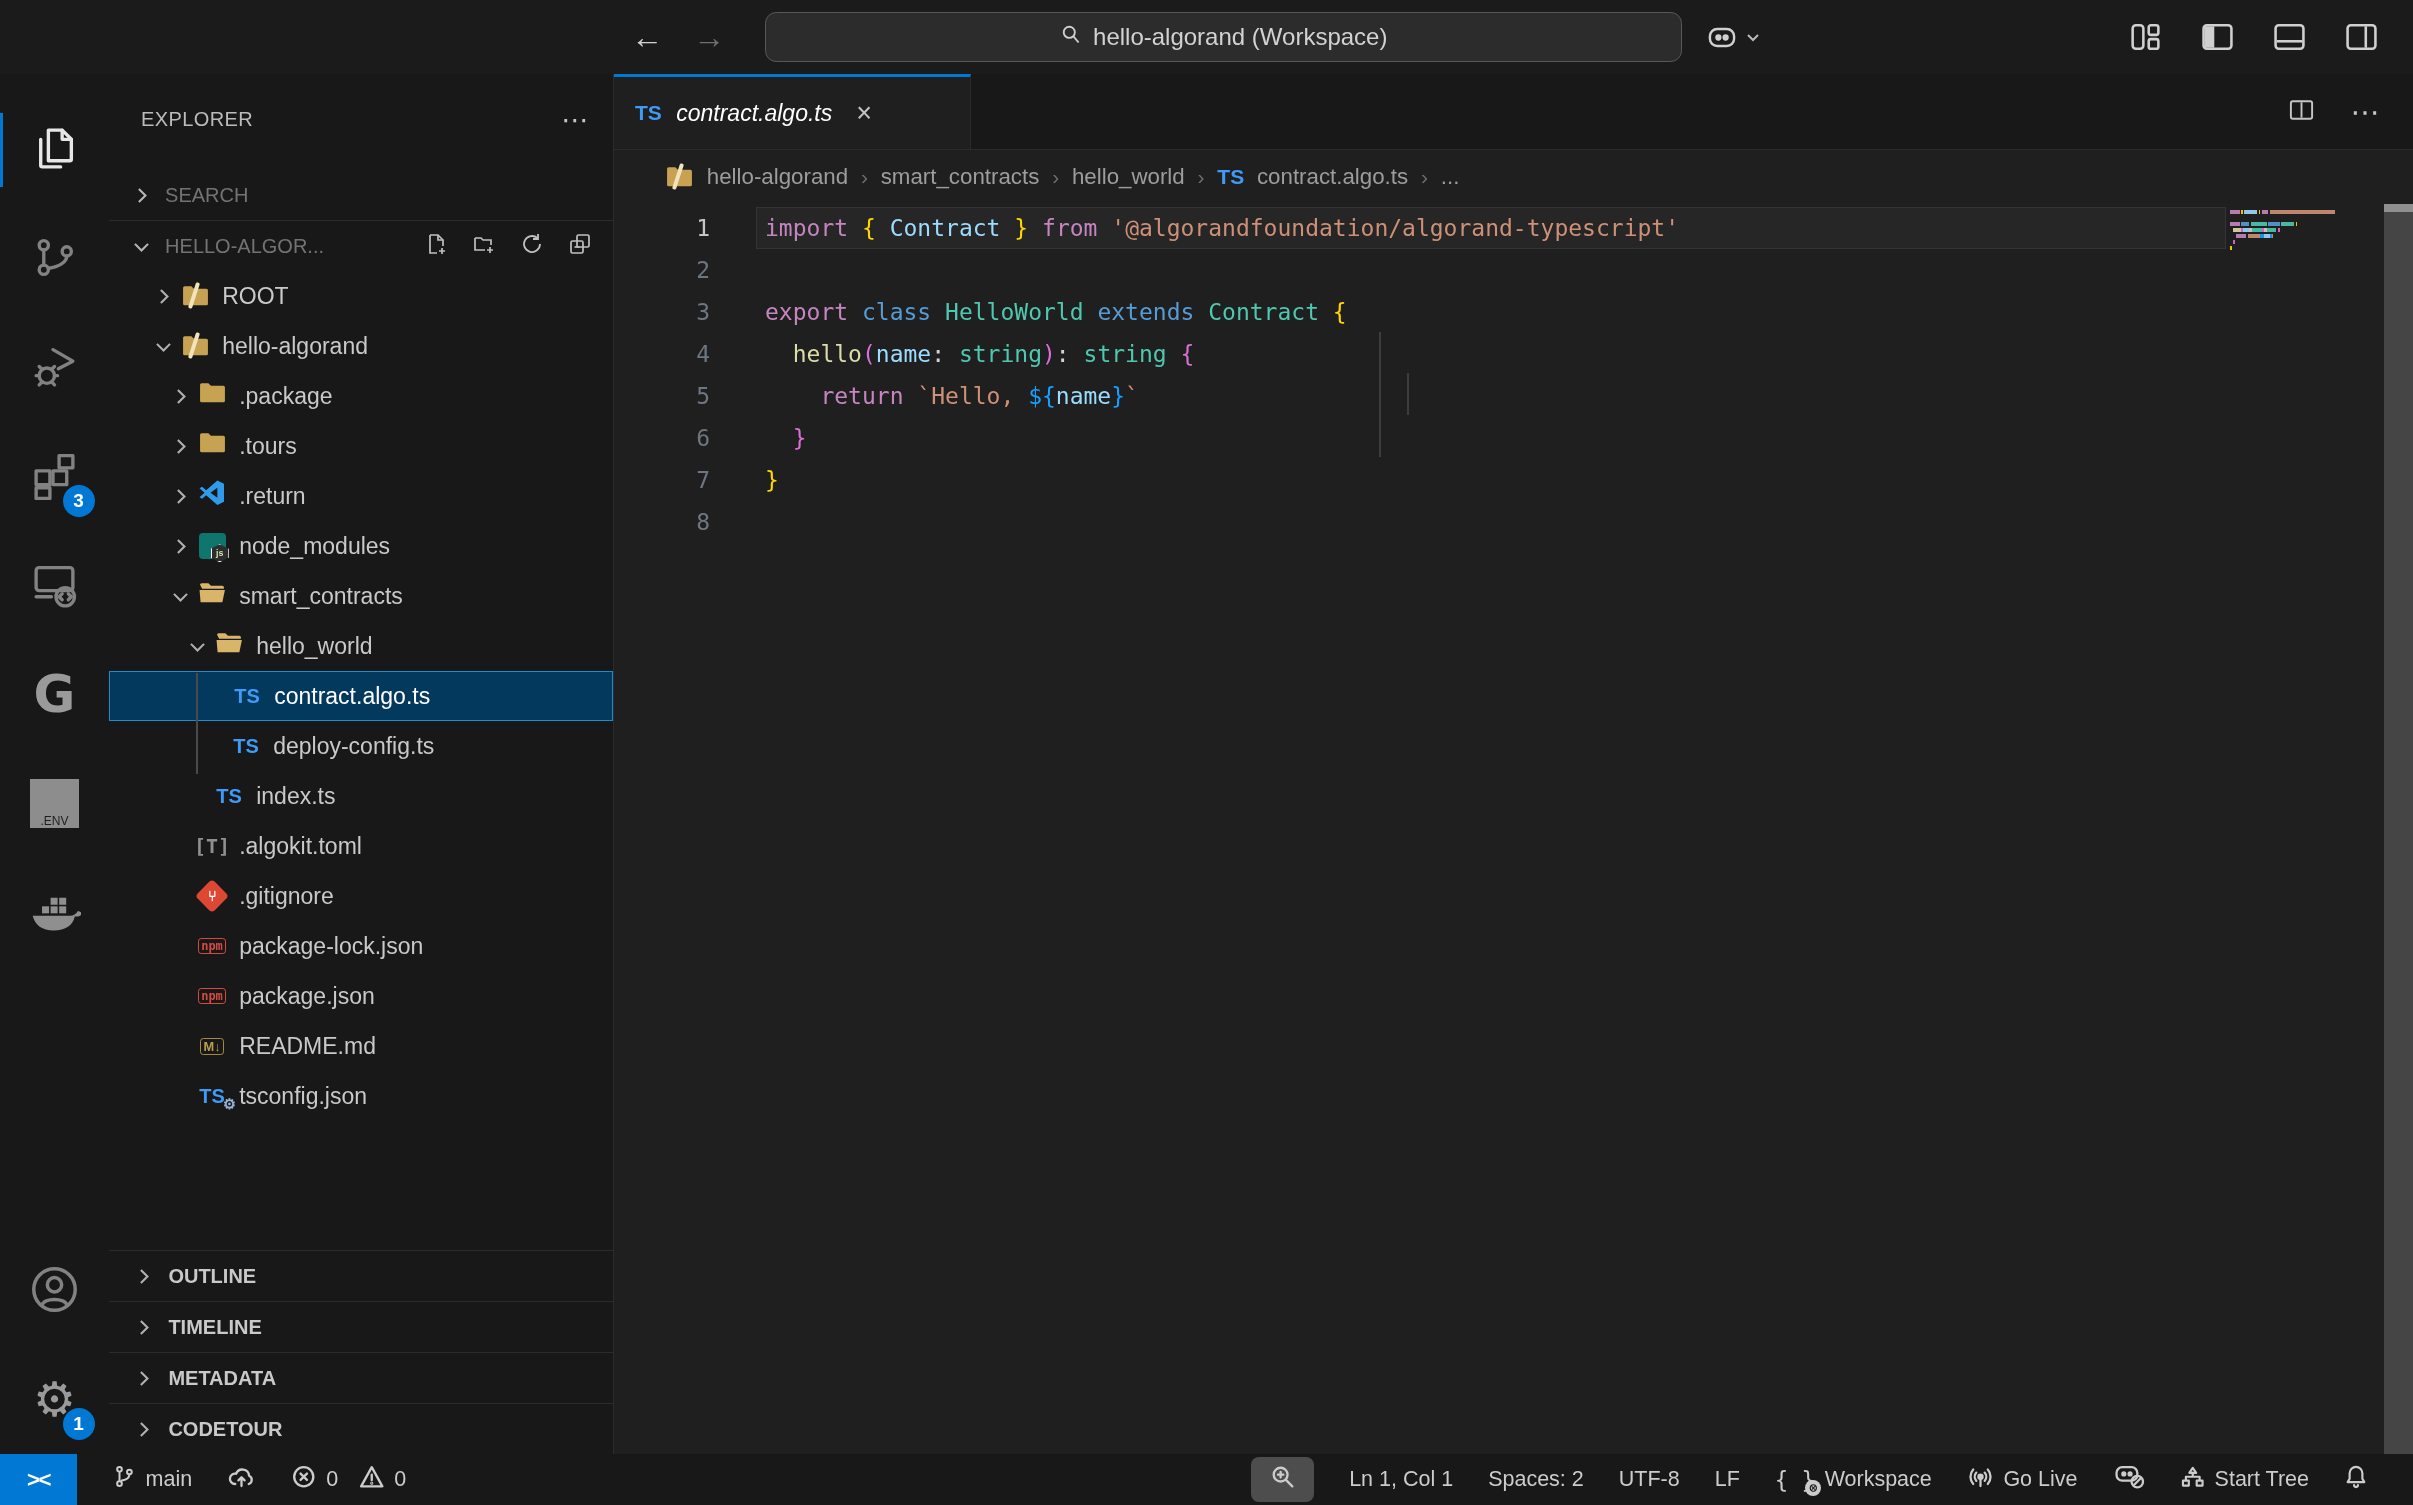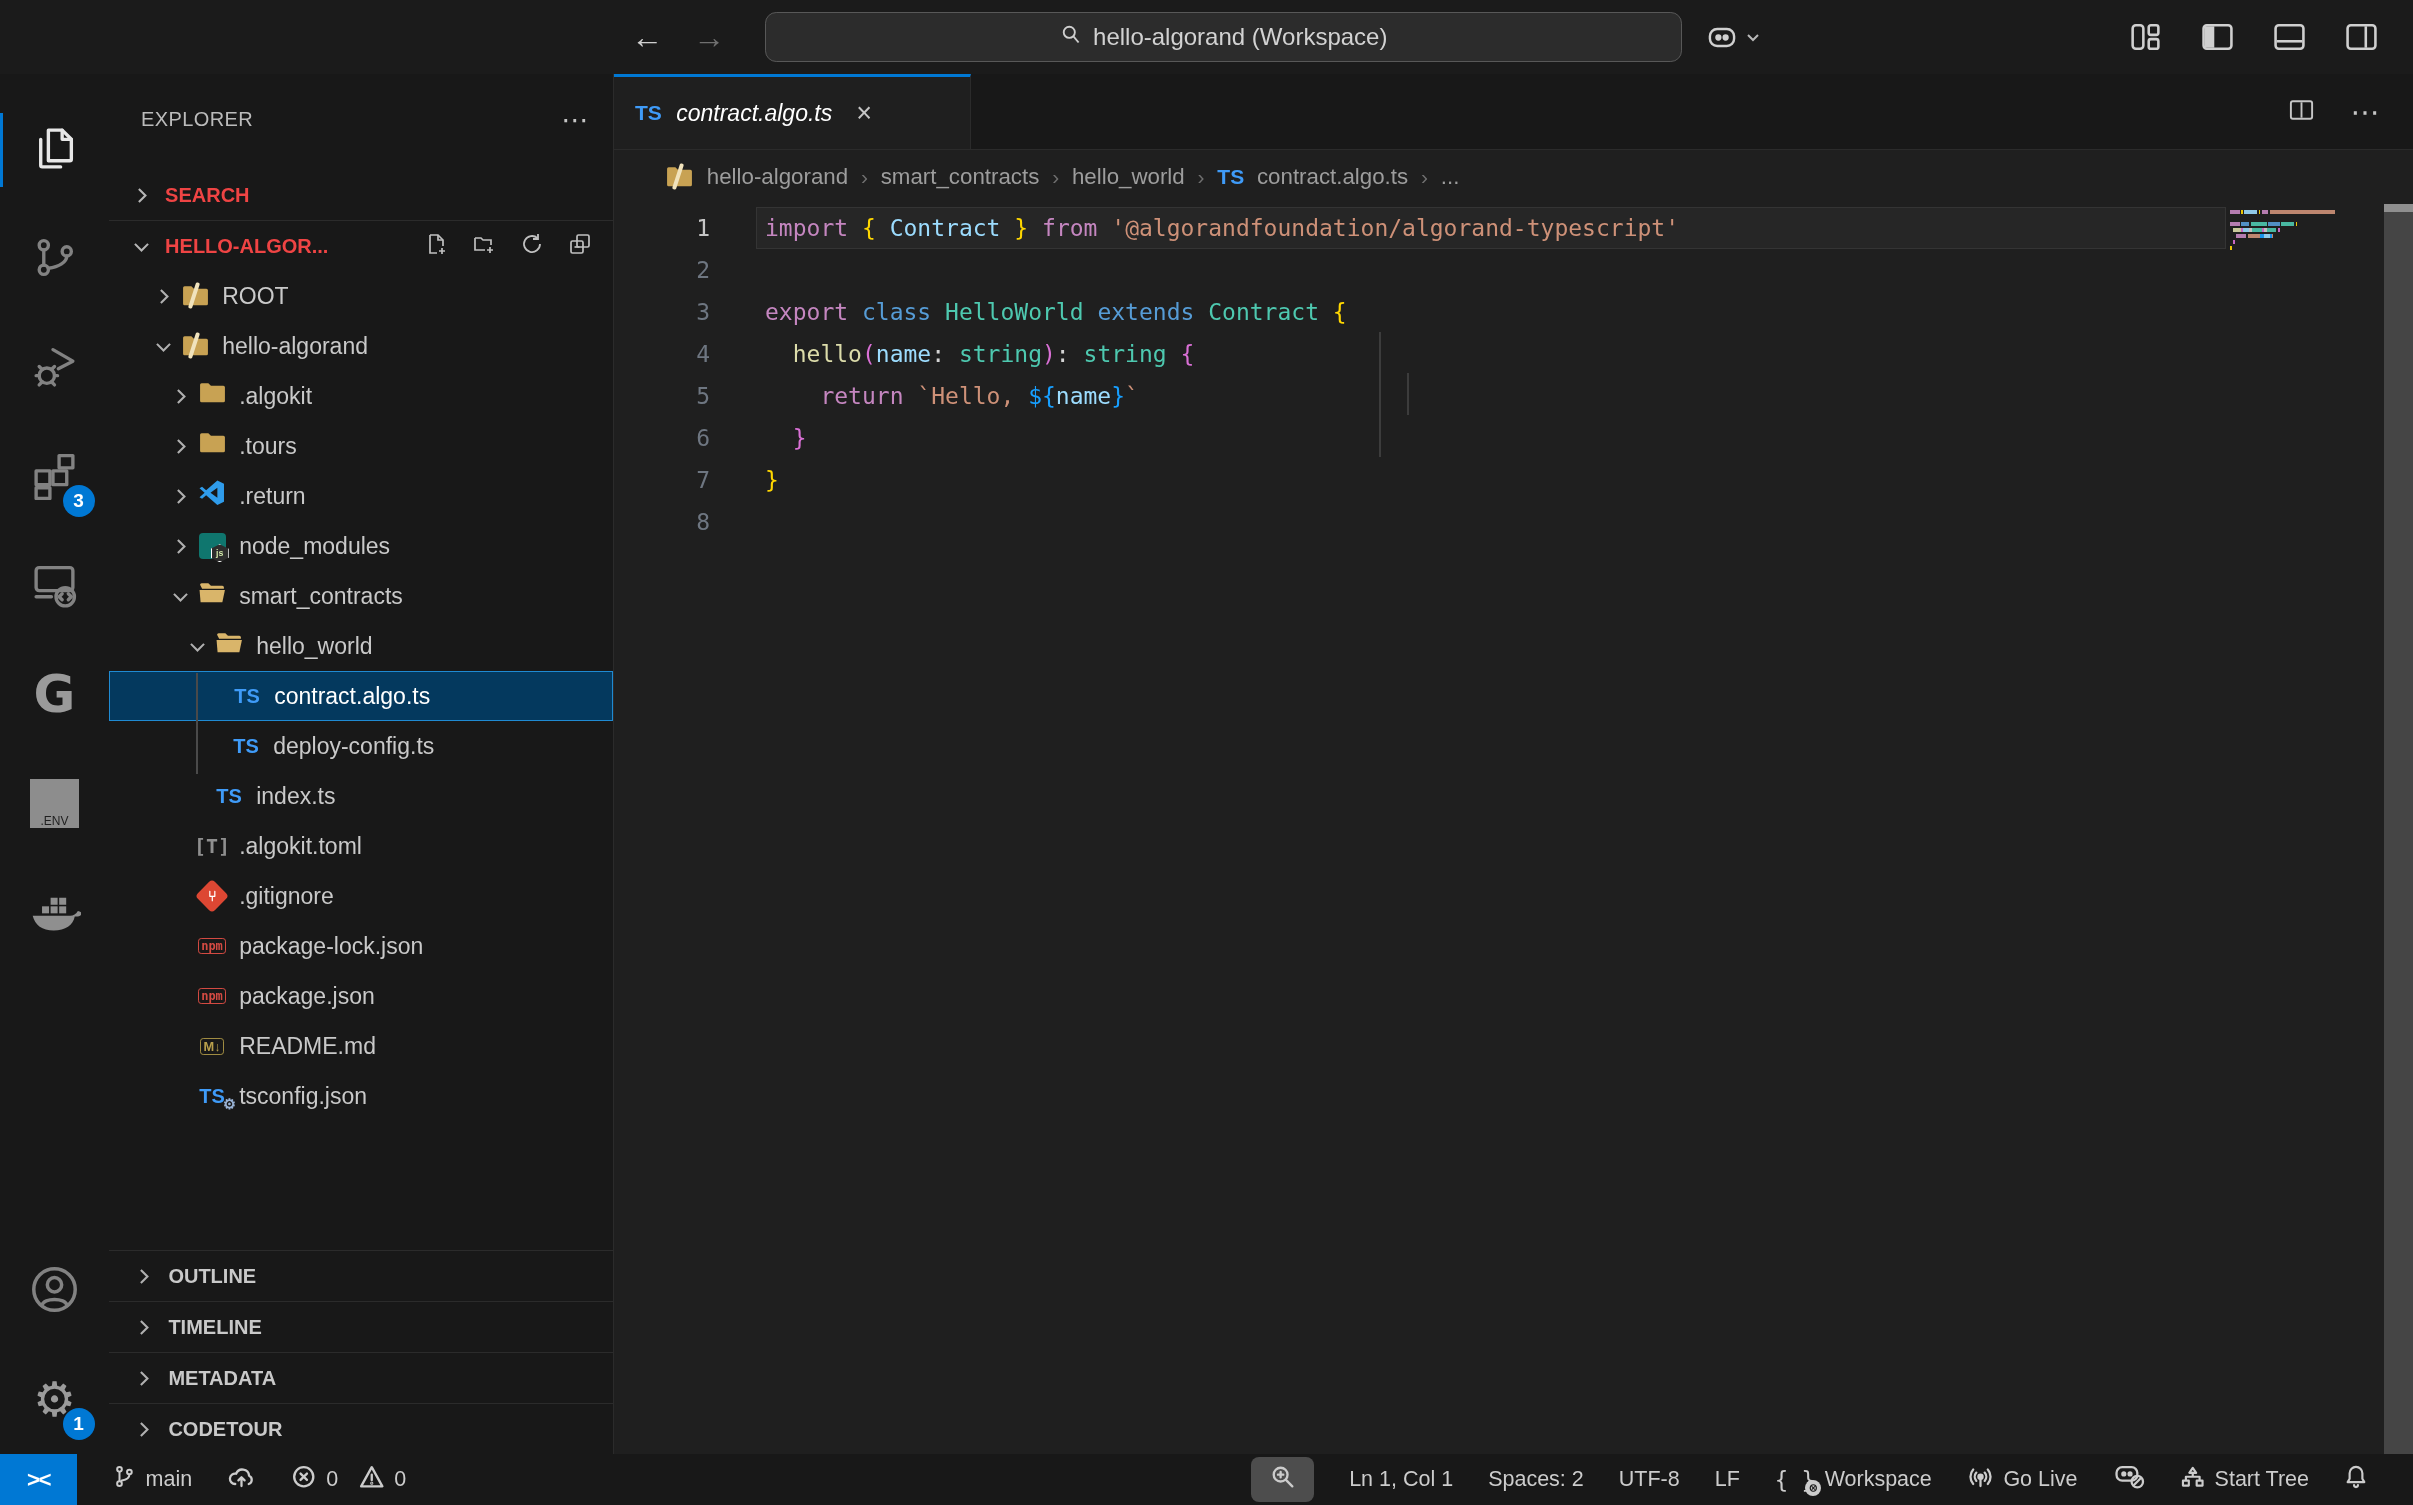--- a/index.html
+++ b/index.html
@@ -31,21 +31,21 @@
             color:#fff;font-size:19px;font-weight:bold;display:flex;align-items:center;justify-content:center;}
   .g-glyph{font-size:51px;font-weight:bold;color:#9a9a9a;font-family:"DejaVu Sans",sans-serif;}
   .env-glyph{width:49px;height:49px;background:#8d8d8d;display:flex;align-items:flex-end;justify-content:center;}
   .env-glyph span{font-size:12px;font-weight:normal;color:#1f1f1f;letter-spacing:0;}
   .gear-glyph{font-size:48px;color:#9a9a9a;line-height:1;}
   
   #sidebar{width:504px;background:#181818;border-right:0.8px solid #2b2b2b;position:relative;flex:none;font-size:23px;}
   #sb-title{height:69px;display:flex;align-items:center;padding:11.2px 22.3px 0 32px;}
   #sb-title .t{font-size:20px;color:#bbb;letter-spacing:0.4px;}
   #sb-title .more{margin-left:auto;color:#c5c5c5;font-size:27px;letter-spacing:2.4px;}
-  .section-row{height:50px;display:flex;align-items:center;gap:12.8px;padding-left:22.3px;font-weight:bold;font-size:20px;color:#ef4444;}
+  .section-row{height:50px;display:flex;align-items:center;gap:12.8px;padding-left:22.3px;font-weight:normal;font-size:20px;color:#737373;}
   #search-row{margin-top:16px;border-bottom:1.6px solid #2b2b2b;}
   #ws-header{border-bottom:none;position:relative;}
   #ws-header .acts{margin-left:auto;display:flex;gap:24px;padding-right:21px;color:#c0c0c0;}
   .chev{color:#b6b6b6;flex:none;display:flex;}
   #tree{position:relative;}
   .trow{height:50px;display:flex;align-items:center;color:#c9c9c9;position:relative;box-sizing:border-box;}
   .trow .lab{margin-left:11.2px;white-space:nowrap;}
   .trow.selected{background:#04395e;border:1.6px solid #1f8ad2;color:#fff;}
   .ticon{width:32px;display:flex;justify-content:center;flex:none;}
   .tchev{width:32px;flex:none;display:flex;justify-content:center;color:#b0b0b0;}
@@ -324,21 +324,21 @@
           <span class="tchev">
             <svg width="21" height="21" viewBox="0 0 16 16" fill="none" stroke="#b0b0b0" stroke-width="1.6">
               <path d="M6 3l5 5-5 5"></path>
             </svg>
           </span>
           <span class="ticon">
             <span><svg width="29" height="24" viewBox="0 0 28 22" fill="#c8a253">
                 <path d="M2 3a1.5 1.5 0 0 1 1.5-1.5H10l2.5 2.5h12A1.5 1.5 0 0 1 26 5.5v13A1.5 1.5 0 0 1 24.5 20h-21A1.5 1.5 0 0 1 2 18.5z"></path>
               </svg></span>
           </span>
-          <span class="lab">.algokit</span>
+          <span class="lab">.package</span>
         </div>
         <div class="trow" style="padding-left: 55px;">
           <span class="tchev">
             <svg width="21" height="21" viewBox="0 0 16 16" fill="none" stroke="#b0b0b0" stroke-width="1.6">
               <path d="M6 3l5 5-5 5"></path>
             </svg>
           </span>
           <span class="ticon">
             <span><svg width="29" height="24" viewBox="0 0 28 22" fill="#c8a253">
                 <path d="M2 3a1.5 1.5 0 0 1 1.5-1.5H10l2.5 2.5h12A1.5 1.5 0 0 1 26 5.5v13A1.5 1.5 0 0 1 24.5 20h-21A1.5 1.5 0 0 1 2 18.5z"></path>

